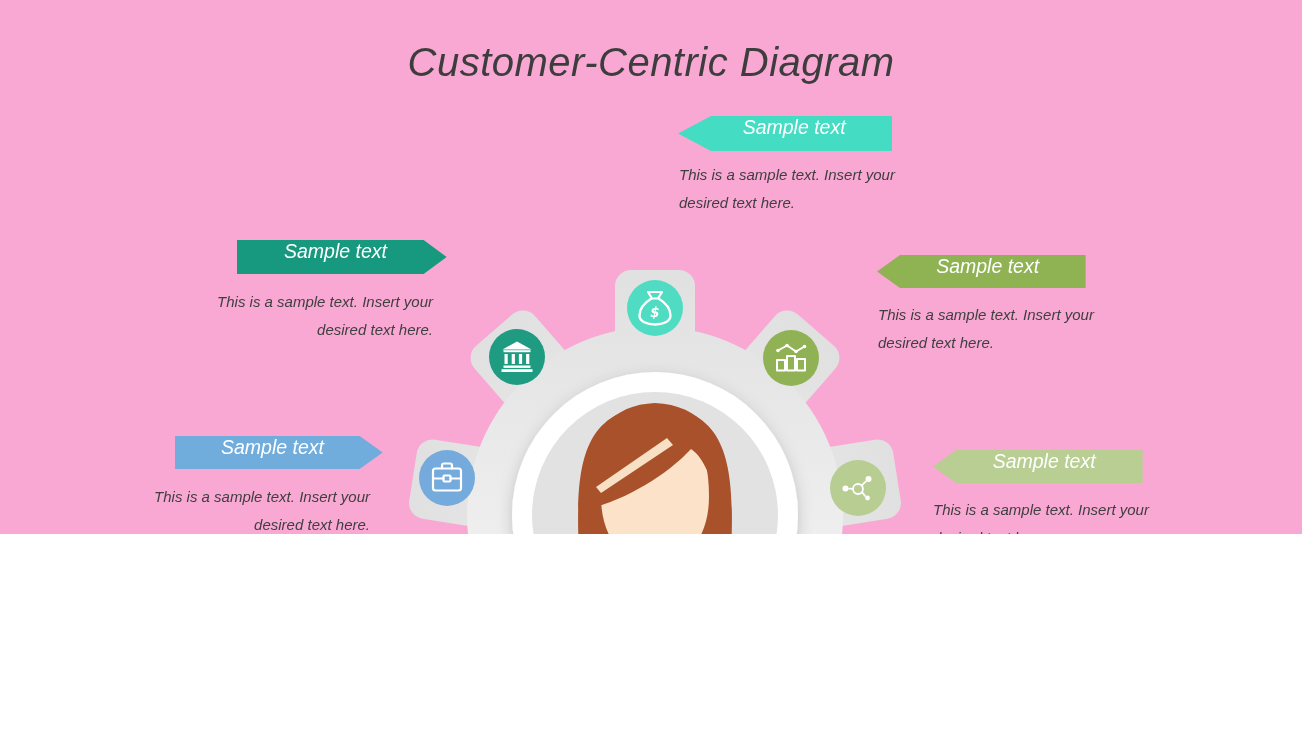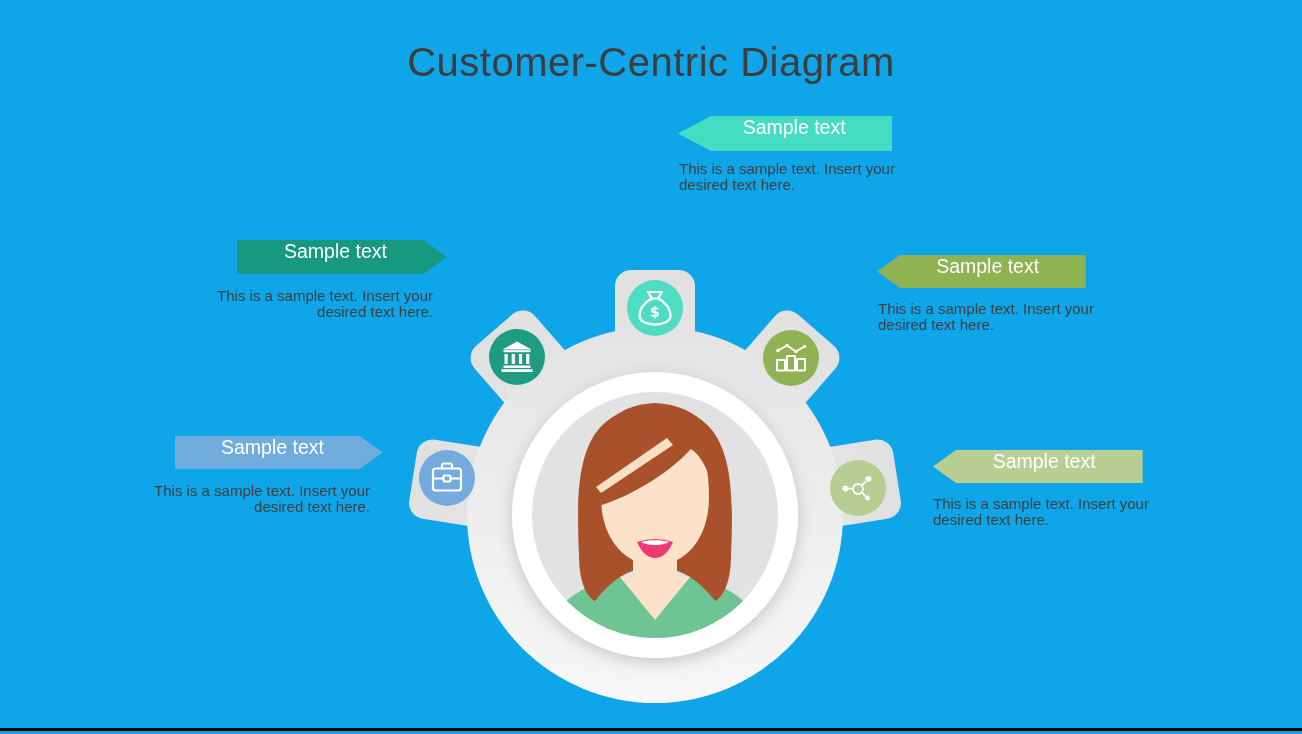--- a/index.html
+++ b/index.html
@@ -1,37 +1,38 @@
 <!DOCTYPE html>
 <html><head>
 <meta charset="utf-8">
 <style>
   html,body{margin:0;padding:0;background:#fff;}
   .stage{
-    position:relative;width:1302px;height:734px;background:#0ea5e9;overflow:hidden;
+    position:relative;width:1302px;height:534px;background:#f9a8d4;overflow:hidden;
     font-family:"Liberation Sans", sans-serif;
+    font-style:italic;
   }
   .title{
     position:absolute;left:0;top:40px;width:1302px;text-align:center;
     font-size:40px;color:#3d3d3d;letter-spacing:0.5px;
   }
   .banner{
     position:absolute;display:flex;align-items:flex-start;justify-content:center;
     color:#ffffff;font-size:19.5px;white-space:nowrap;
   }
   .point-left{
     clip-path:polygon(var(--tip,26px) 0, 100% 0, 100% 100%, var(--tip,26px) 100%, 0 50%);
     padding-left:calc(var(--tip,26px) * 0.55);
   }
   .point-right{
     clip-path:polygon(0 0, calc(100% - var(--tip,23px)) 0, 100% 50%, calc(100% - var(--tip,23px)) 100%, 0 100%);
     padding-right:calc(var(--tip,23px) * 0.55);
   }
   .desc{
-    position:absolute;font-size:15px;line-height:16px;color:#3f3f3f;
+    position:absolute;font-size:15px;line-height:28px;color:#3f3f3f;
   }
   .align-right{text-align:right;}
   .align-left{text-align:left;}
   .gear{position:absolute;left:405px;top:245px;width:500px;height:480px;}
   .divider{position:absolute;left:0;top:728px;width:1302px;height:3px;}
 </style>
 </head>
 <body>
 
 <div class="stage">

